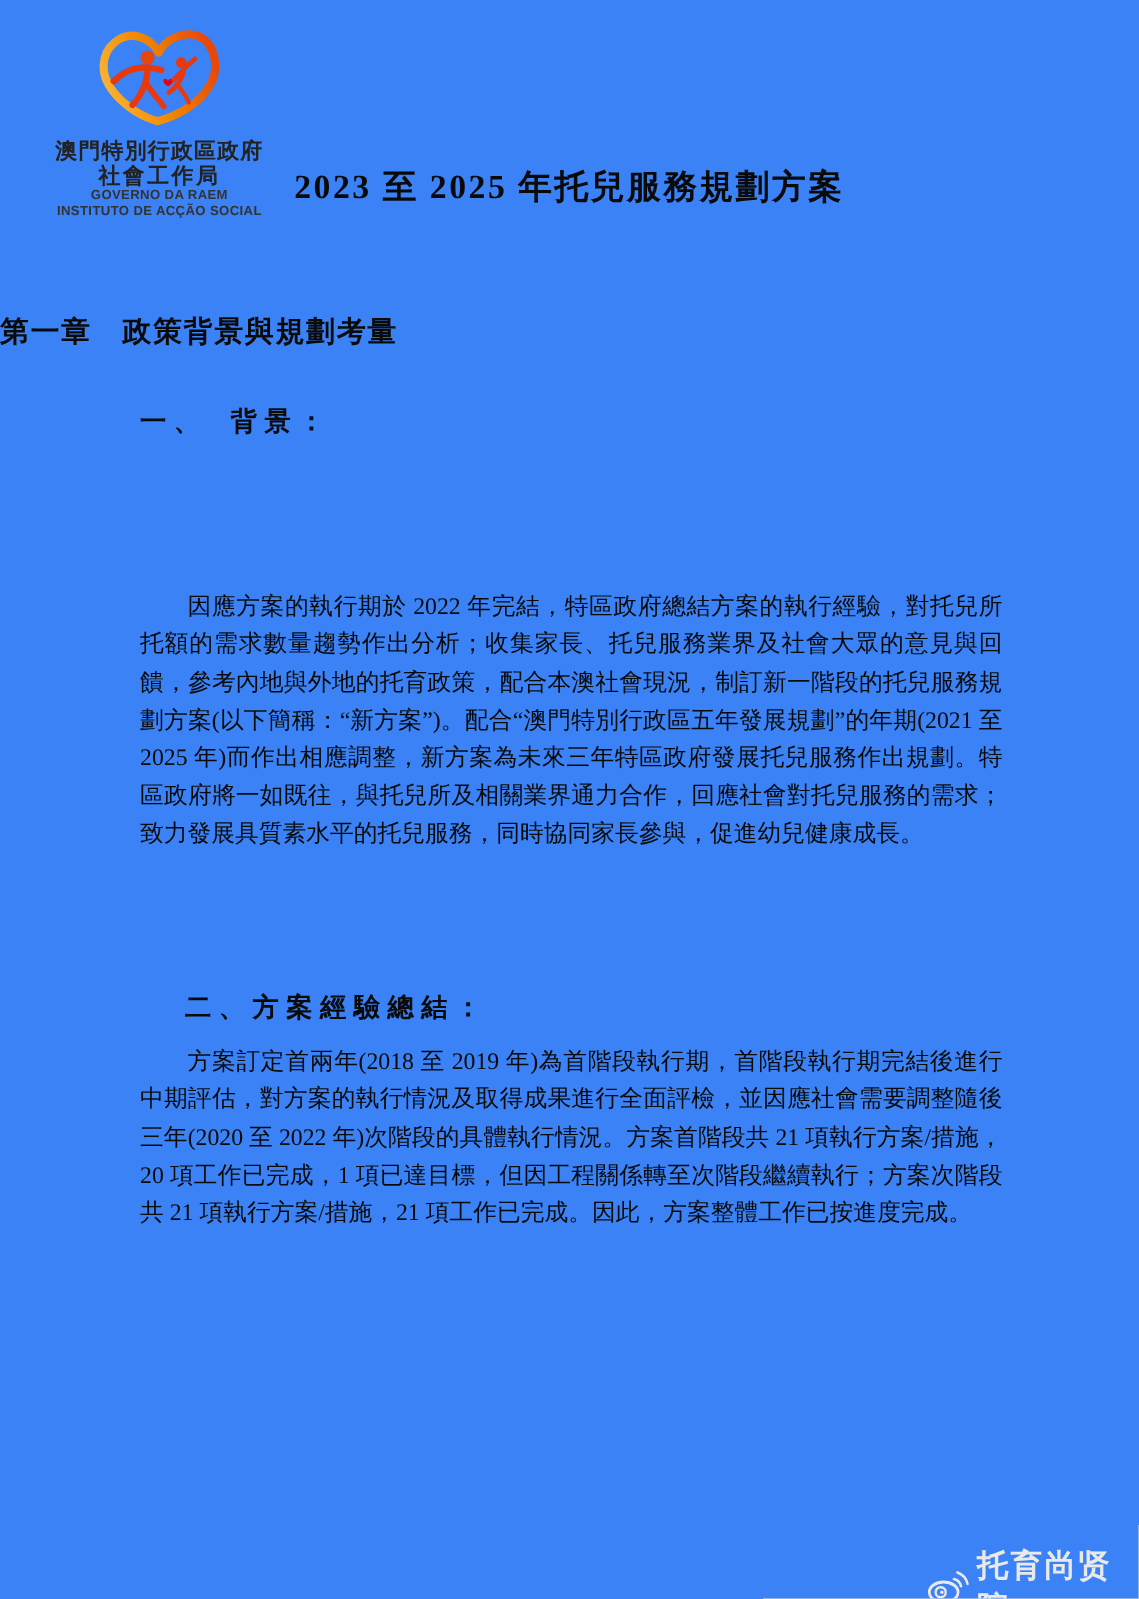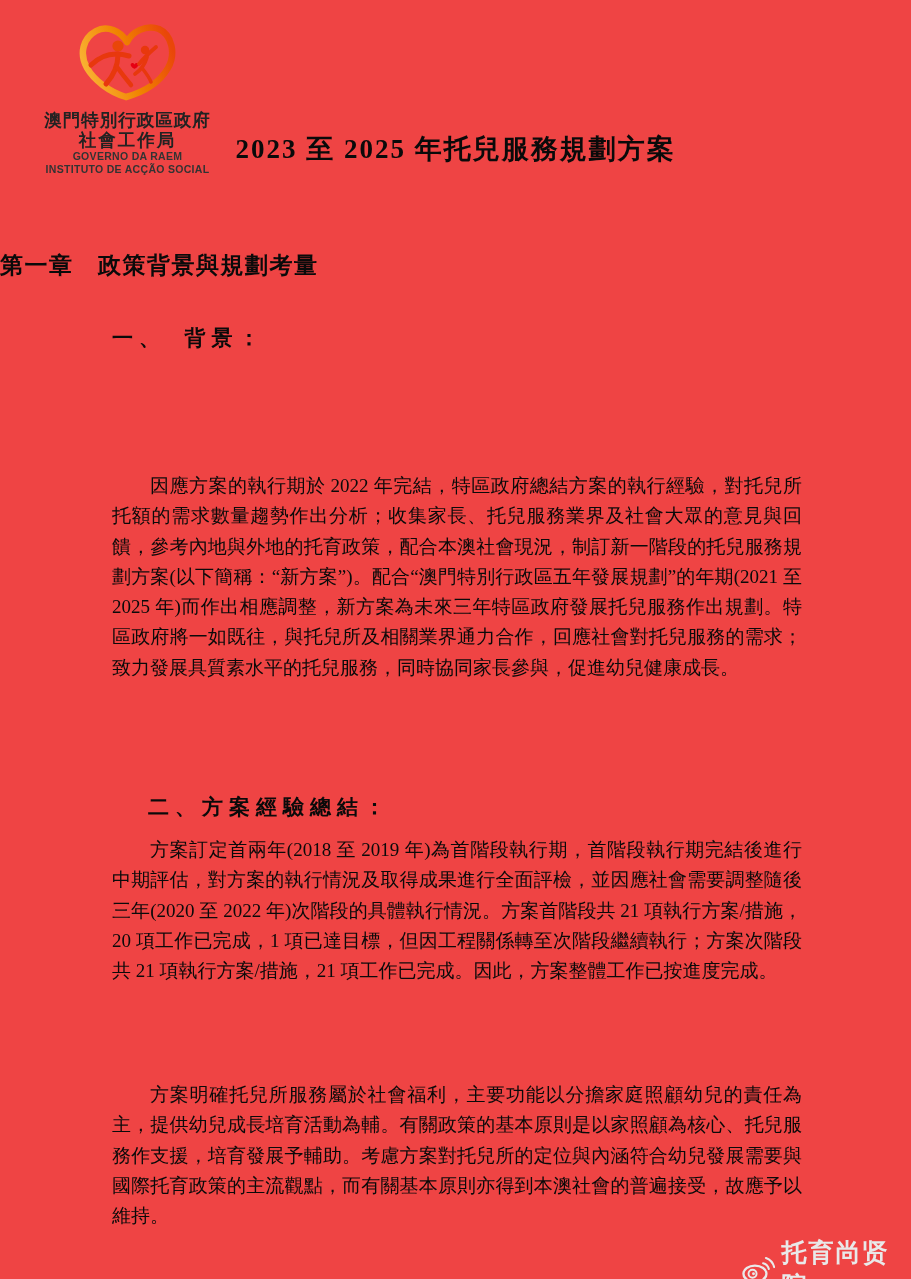--- a/index.html
+++ b/index.html
@@ -1,20 +1,20 @@
 <!DOCTYPE html>
 <html lang="zh-Hant"><head>
 <meta charset="utf-8">
 <style>
   * { margin:0; padding:0; box-sizing:border-box; }
   html,body { background:#ffffff; }
   .page {
     position:relative;
     width:911px; height:1279px;
-    background:#ef4444;
+    background:#3b82f6;
     color:#0a0a0a;
     font-family:"Liberation Serif","DejaVu Serif",serif;
     overflow:hidden;
     margin:0 auto;
   }
 
   
   .logo-block {
     position:absolute; left:25px; top:22px; width:205px;
     text-align:center;
@@ -111,21 +111,20 @@
   </div>
 
   <div class="chapter-heading">第一章　政策背景與規劃考量</div>
 
   <div class="sec-heading" id="h1">一、 背景：</div>
   <p class="body-para" id="p2">因應方案的執行期於 2022 年完結，特區政府總結方案的執行經驗，對托兒所托額的需求數量趨勢作出分析；收集家長、托兒服務業界及社會大眾的意見與回饋，參考內地與外地的托育政策，配合本澳社會現況，制訂新一階段的托兒服務規劃方案(以下簡稱：“新方案”)。配合“澳門特別行政區五年發展規劃”的年期(2021 至 2025 年)而作出相應調整，新方案為未來三年特區政府發展托兒服務作出規劃。特區政府將一如既往，與托兒所及相關業界通力合作，回應社會對托兒服務的需求；致力發展具質素水平的托兒服務，同時協同家長參與，促進幼兒健康成長。</p>
 
   <div class="sec-heading" id="h2">二、方案經驗總結：</div>
   <p class="body-para" id="p3">方案訂定首兩年(2018 至 2019 年)為首階段執行期，首階段執行期完結後進行中期評估，對方案的執行情況及取得成果進行全面評檢，並因應社會需要調整隨後三年(2020 至 2022 年)次階段的具體執行情況。方案首階段共 21 項執行方案/措施，20 項工作已完成，1 項已達目標，但因工程關係轉至次階段繼續執行；方案次階段共 21 項執行方案/措施，21 項工作已完成。因此，方案整體工作已按進度完成。</p>
 
-  <p class="body-para" id="p4">方案明確托兒所服務屬於社會福利，主要功能以分擔家庭照顧幼兒的責任為主，提供幼兒成長培育活動為輔。有關政策的基本原則是以家照顧為核心、托兒服務作支援，培育發展予輔助。考慮方案對托兒所的定位與內涵符合幼兒發展需要與國際托育政策的主流觀點，而有關基本原則亦得到本澳社會的普遍接受，故應予以維持。</p>
 
   <div class="watermark">
     <svg width="34" height="30" viewBox="0 0 34 30" aria-hidden="true">
       <ellipse cx="13.5" cy="20" rx="12" ry="8.5" fill="none" stroke="#e9e9e9" stroke-width="2.4"></ellipse>
       <circle cx="11" cy="20" r="4.2" fill="none" stroke="#e9e9e9" stroke-width="2"></circle>
       <circle cx="12" cy="20" r="1.5" fill="#e9e9e9"></circle>
       <path d="M 22 9 A 8 8 0 0 1 28 15" fill="none" stroke="#e9e9e9" stroke-width="2.2" stroke-linecap="round"></path>
       <path d="M 25 3.5 A 13.5 13.5 0 0 1 33.5 13" fill="none" stroke="#e9e9e9" stroke-width="2.2" stroke-linecap="round"></path>
     </svg>
     <span>托育尚贤院</span>

